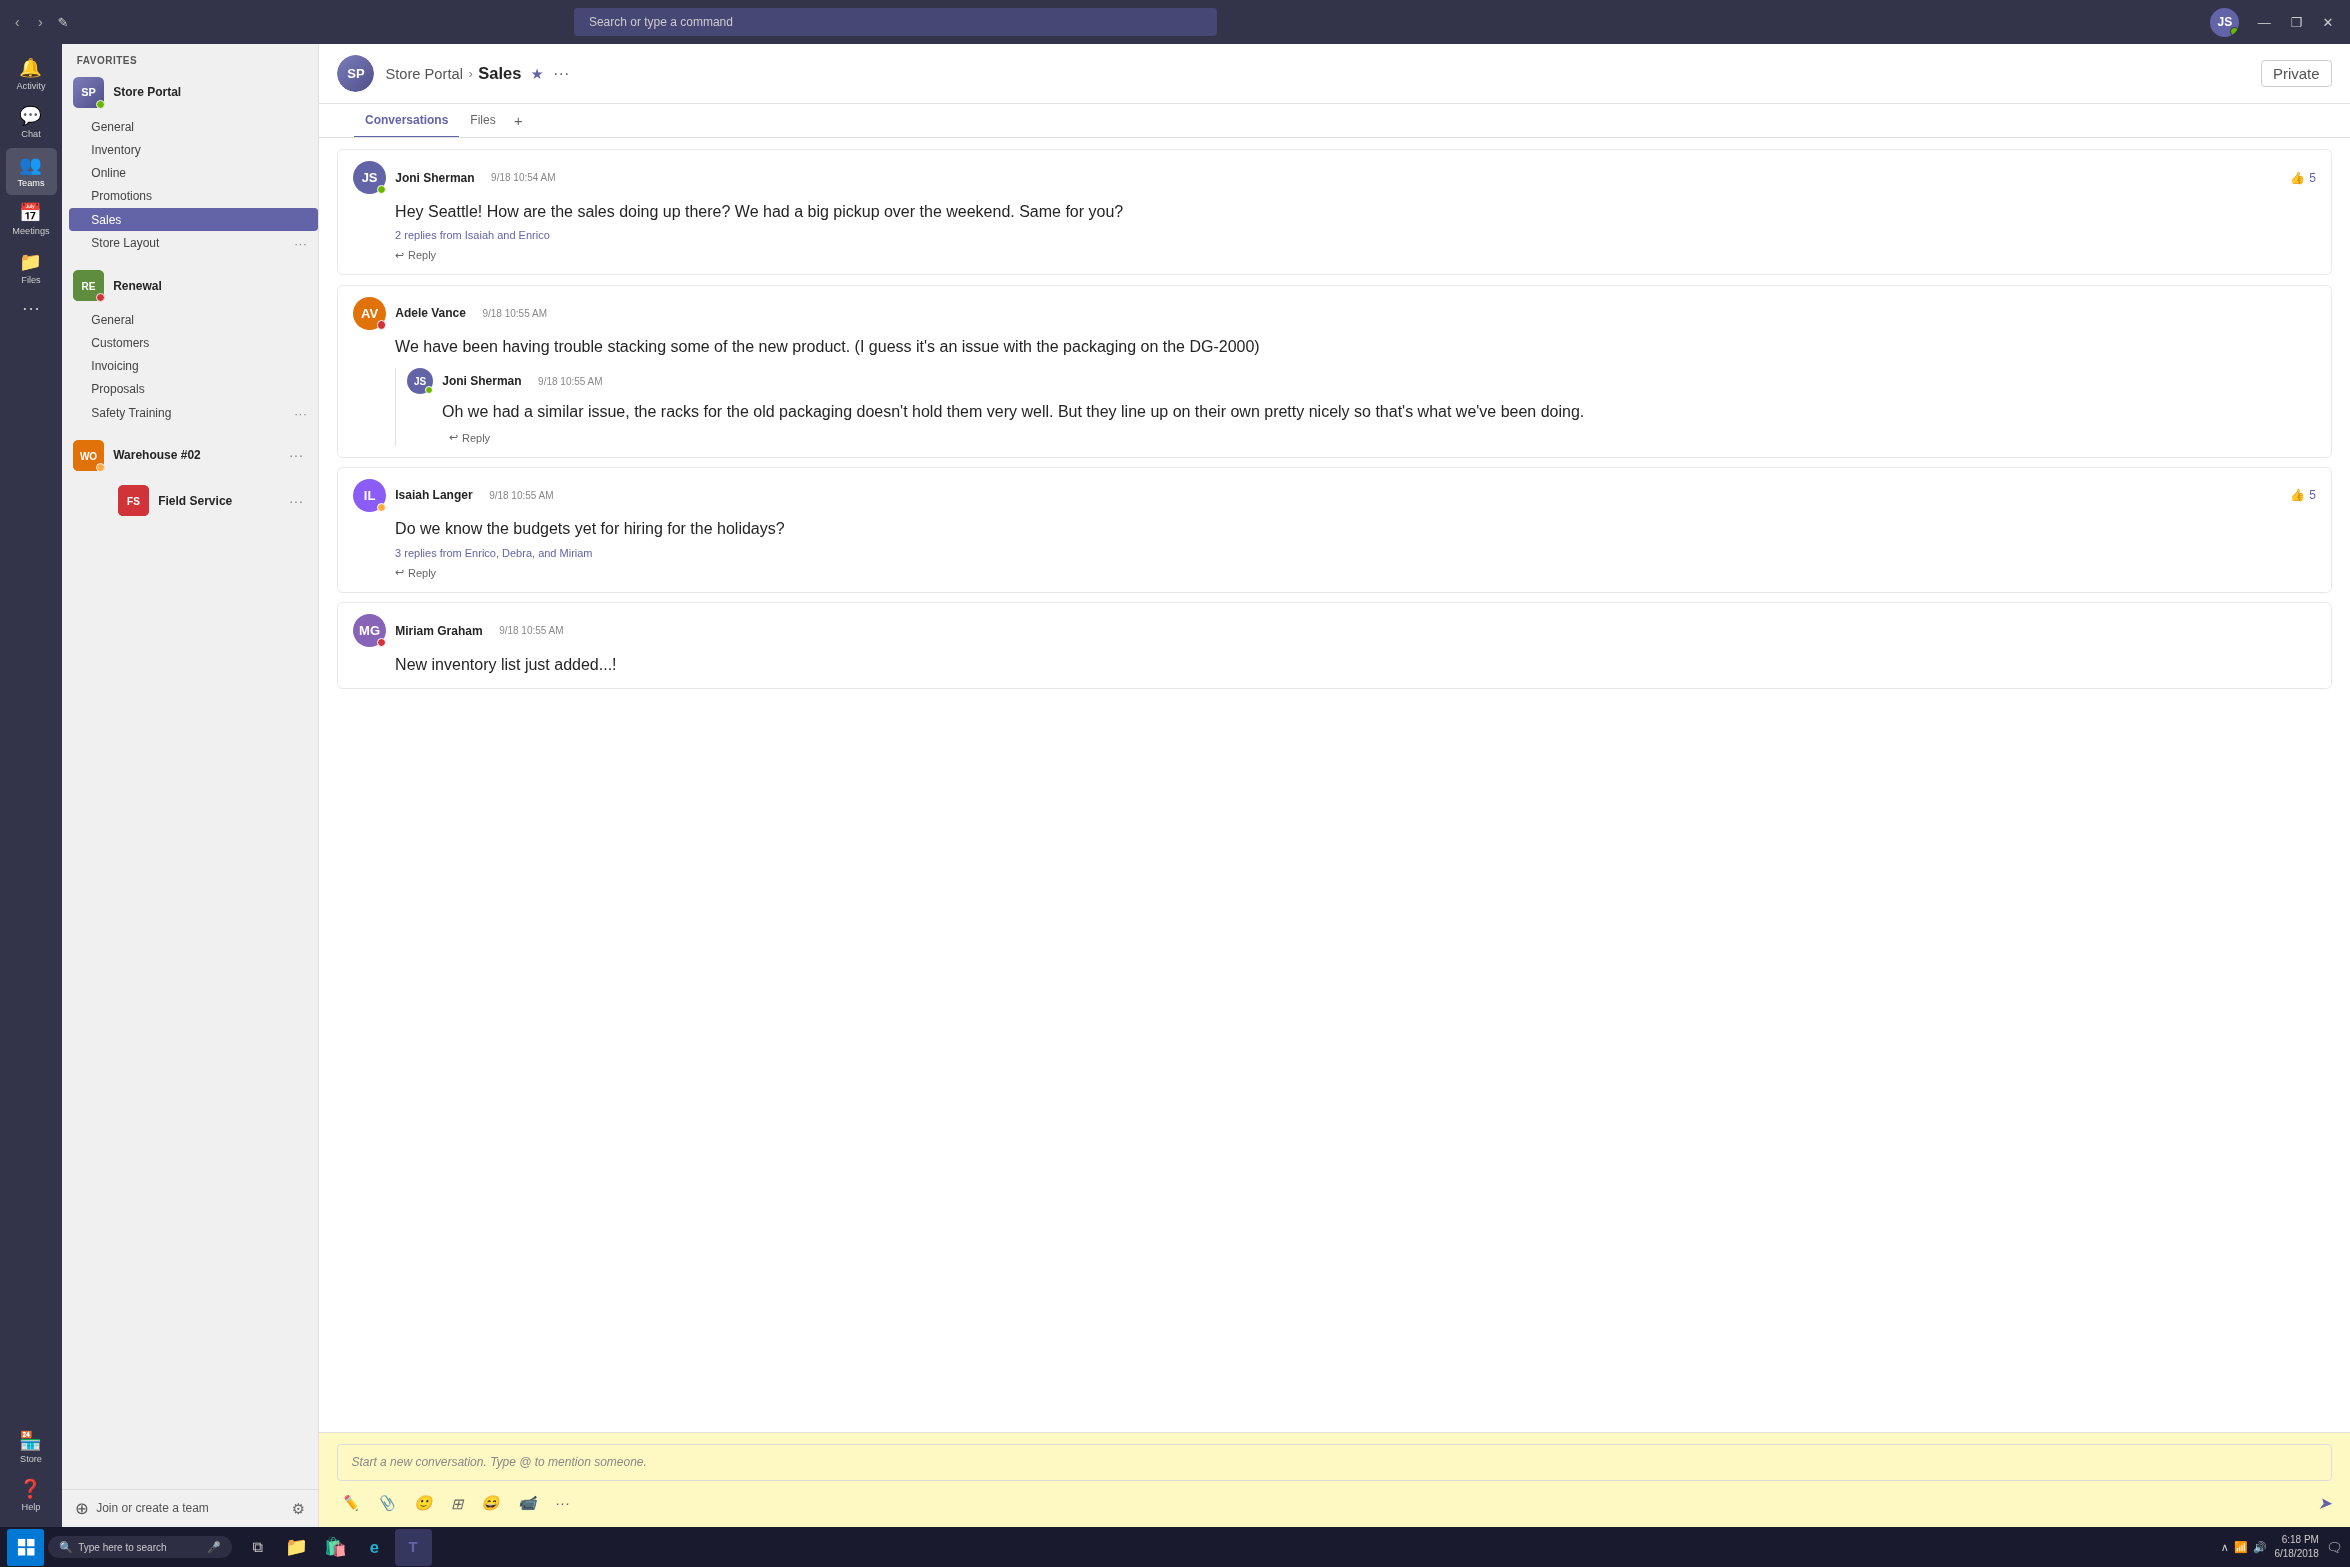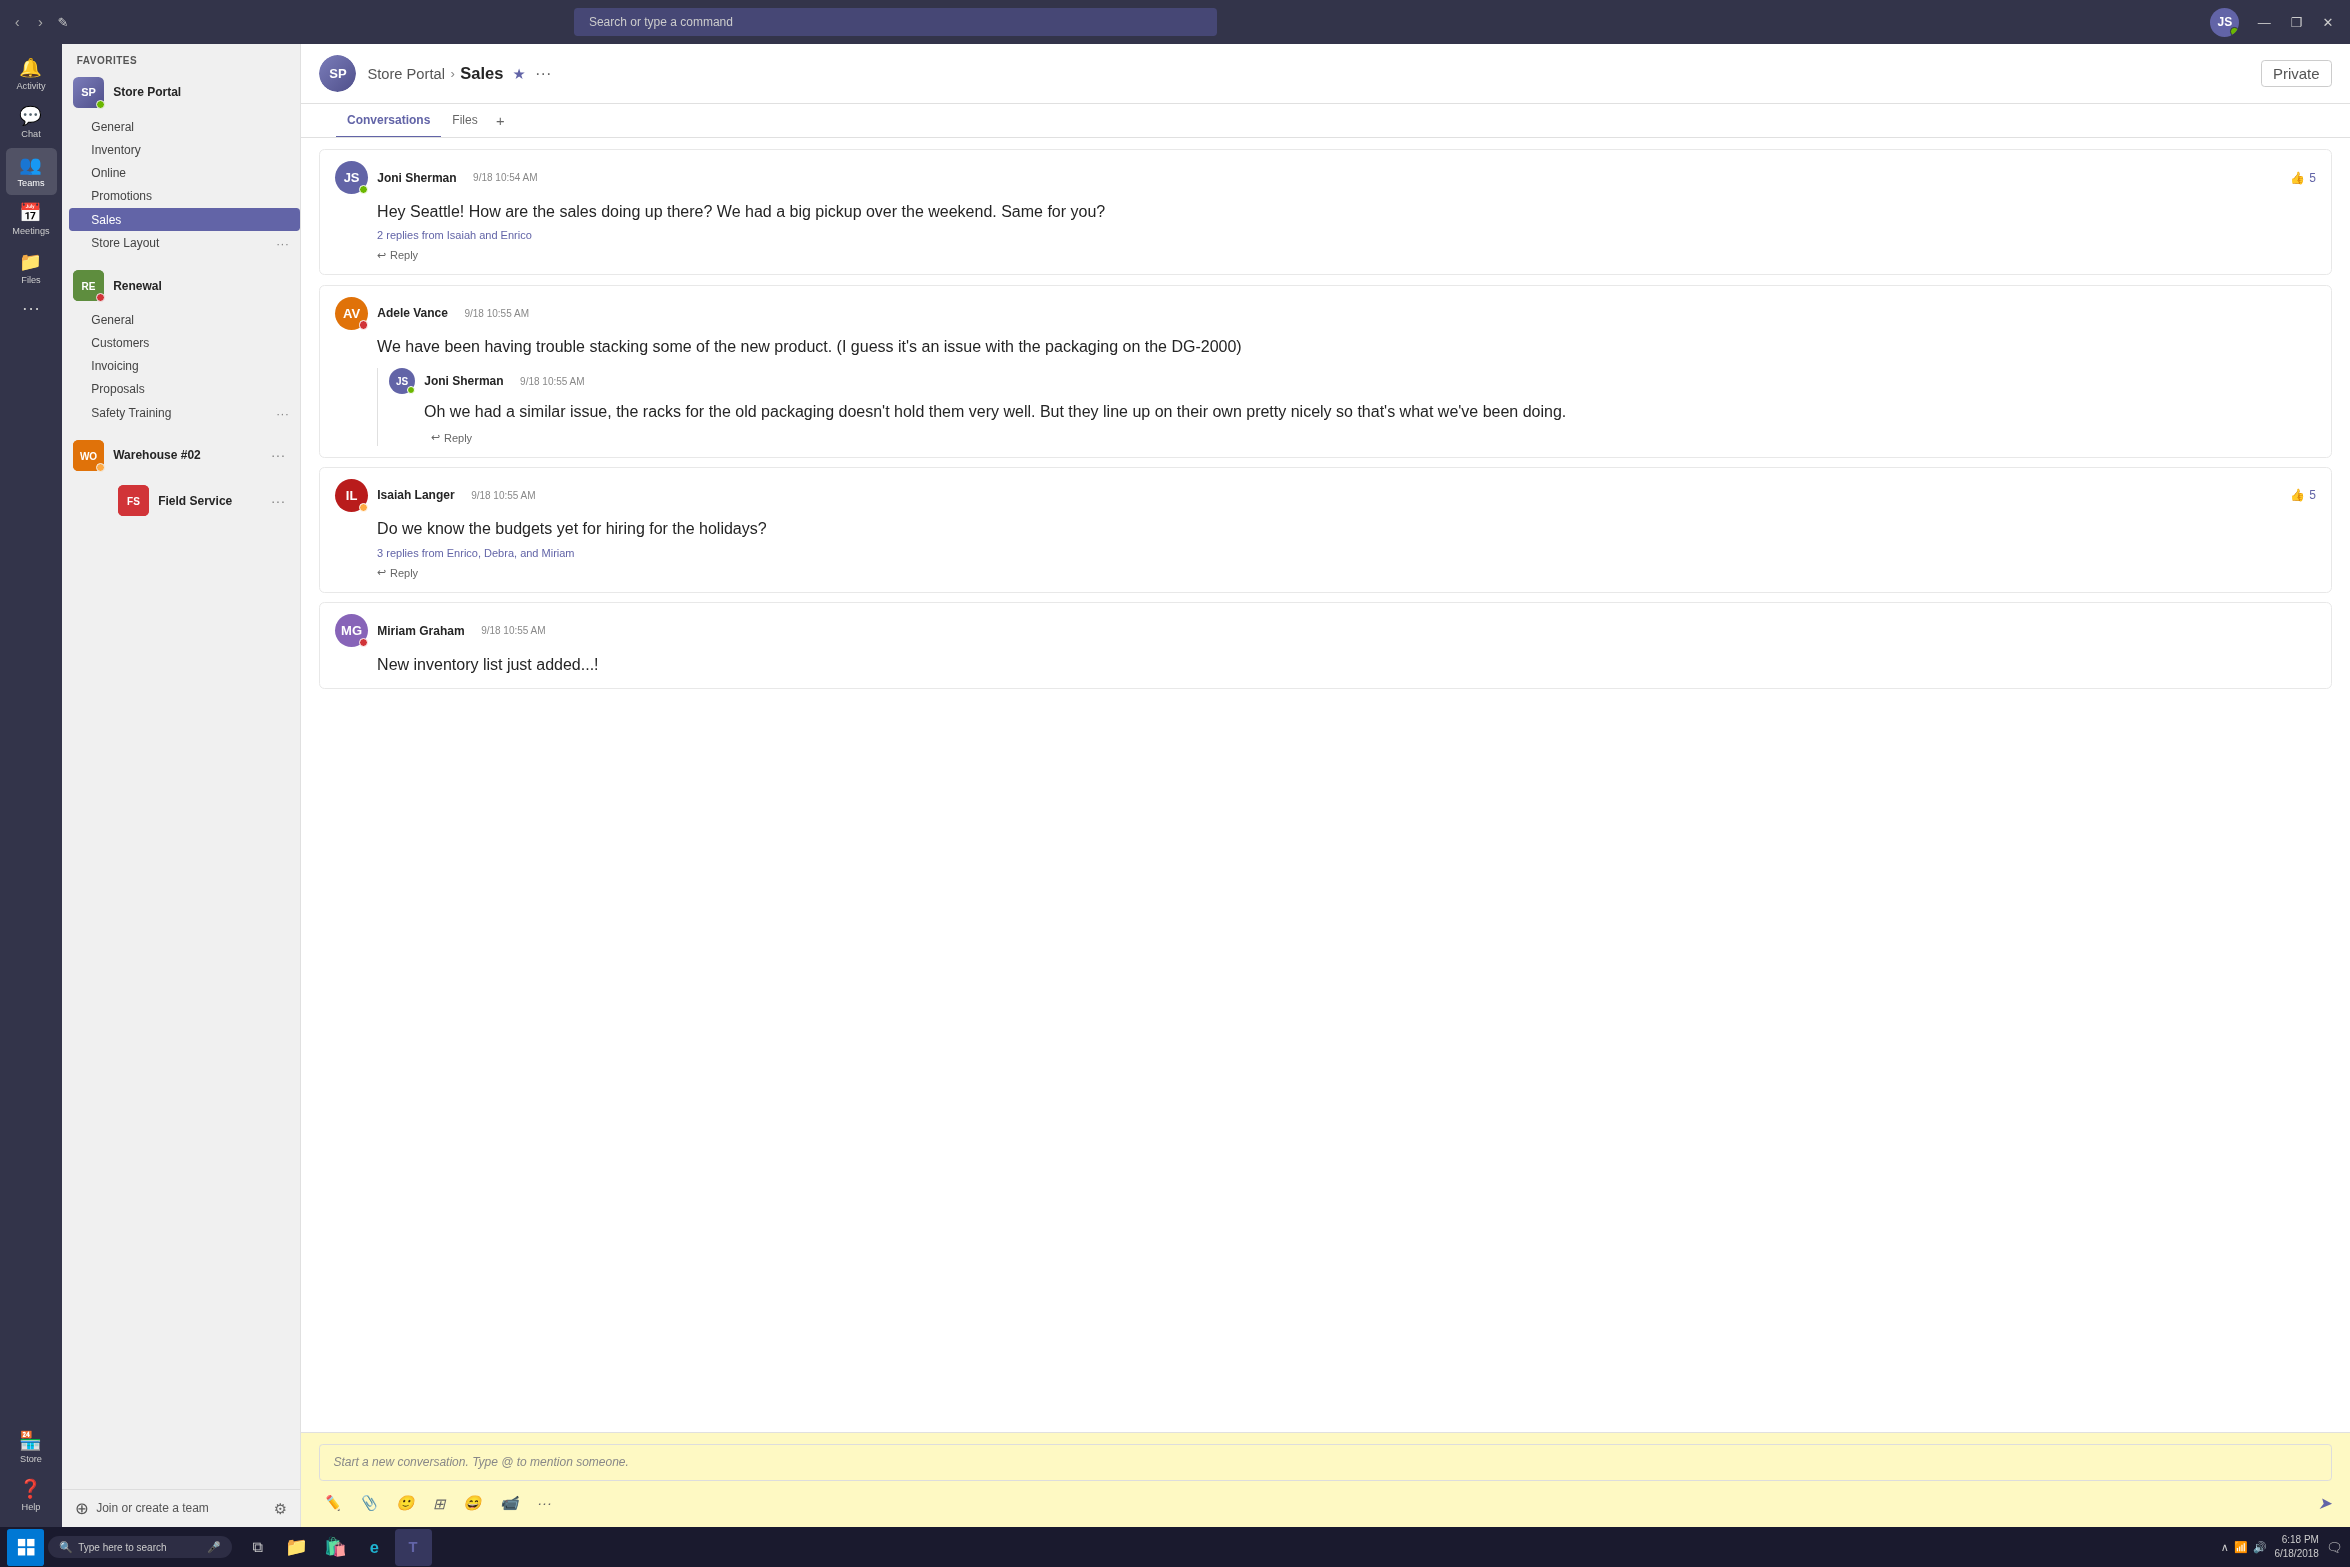--- a/index.html
+++ b/index.html
@@ -43,21 +43,21 @@
       display: flex; flex-direction: column; align-items: center; justify-content: center;
       width: 51px; padding: 7.3px 3.7px; border-radius: 5.5px; cursor: pointer; color: #ccc;
       gap: 3.7px; font-size: 9.2px; text-align: center;
     }
     .rail-item.active { background: rgba(255,255,255,0.15); color: white; }
     .rail-icon { font-size: 18.4px; line-height: 1; }
     .rail-spacer { flex: 1; }
 
     
     .sidebar {
-      width: 239px; background: #f0f0f0; border-right: 0.9px solid #e0e0e0;
+      width: 257px; background: #f0f0f0; border-right: 0.9px solid #e0e0e0;
       display: flex; flex-direction: column; overflow-y: auto; flex-shrink: 0;
     }
     .sidebar-section-header {
       padding: 11px 14.7px 3.7px; font-size: 10px; font-weight: 600; color: #555; text-transform: uppercase; letter-spacing: 0.5px;
     }
     .sidebar-team {
       display: flex; align-items: center; padding: 7.3px 11px; gap: 9.2px; cursor: pointer;
     }
     .team-name { font-size: 12px; font-weight: 600; color: #252525; flex: 1; }
     .team-more { color: #888; font-size: 14.7px; padding: 1.8px 3.7px; }
@@ -387,21 +387,21 @@
           <div class="msg-body">Oh we had a similar issue, the racks for the old packaging doesn't hold them very well. But they line up on their own pretty nicely so that's what we've been doing.</div>
           <div class="msg-reply-btn">
             <span>↩</span>
             <span>Reply</span>
           </div>
         </div>
       </div>
 
       <div class="message-thread">
         <div class="message-header">
-          <div class="msg-avatar-placeholder" style="background:#b91c1c;position:relative;">
+          <div class="msg-avatar-placeholder" style="background:#8b5cf6;position:relative;">
             IL
             <div style="position:absolute;bottom:0;right:0;width:9.2px;height:9.2px;background:#ffaa44;border-radius:50%;border:1.8px solid white;"></div>
           </div>
           <span class="msg-author">Isaiah Langer</span>
           <span class="msg-time">9/18 10:55 AM</span>
           <div class="msg-likes">
             <span>👍</span>
             <span>5</span>
           </div>
         </div>

